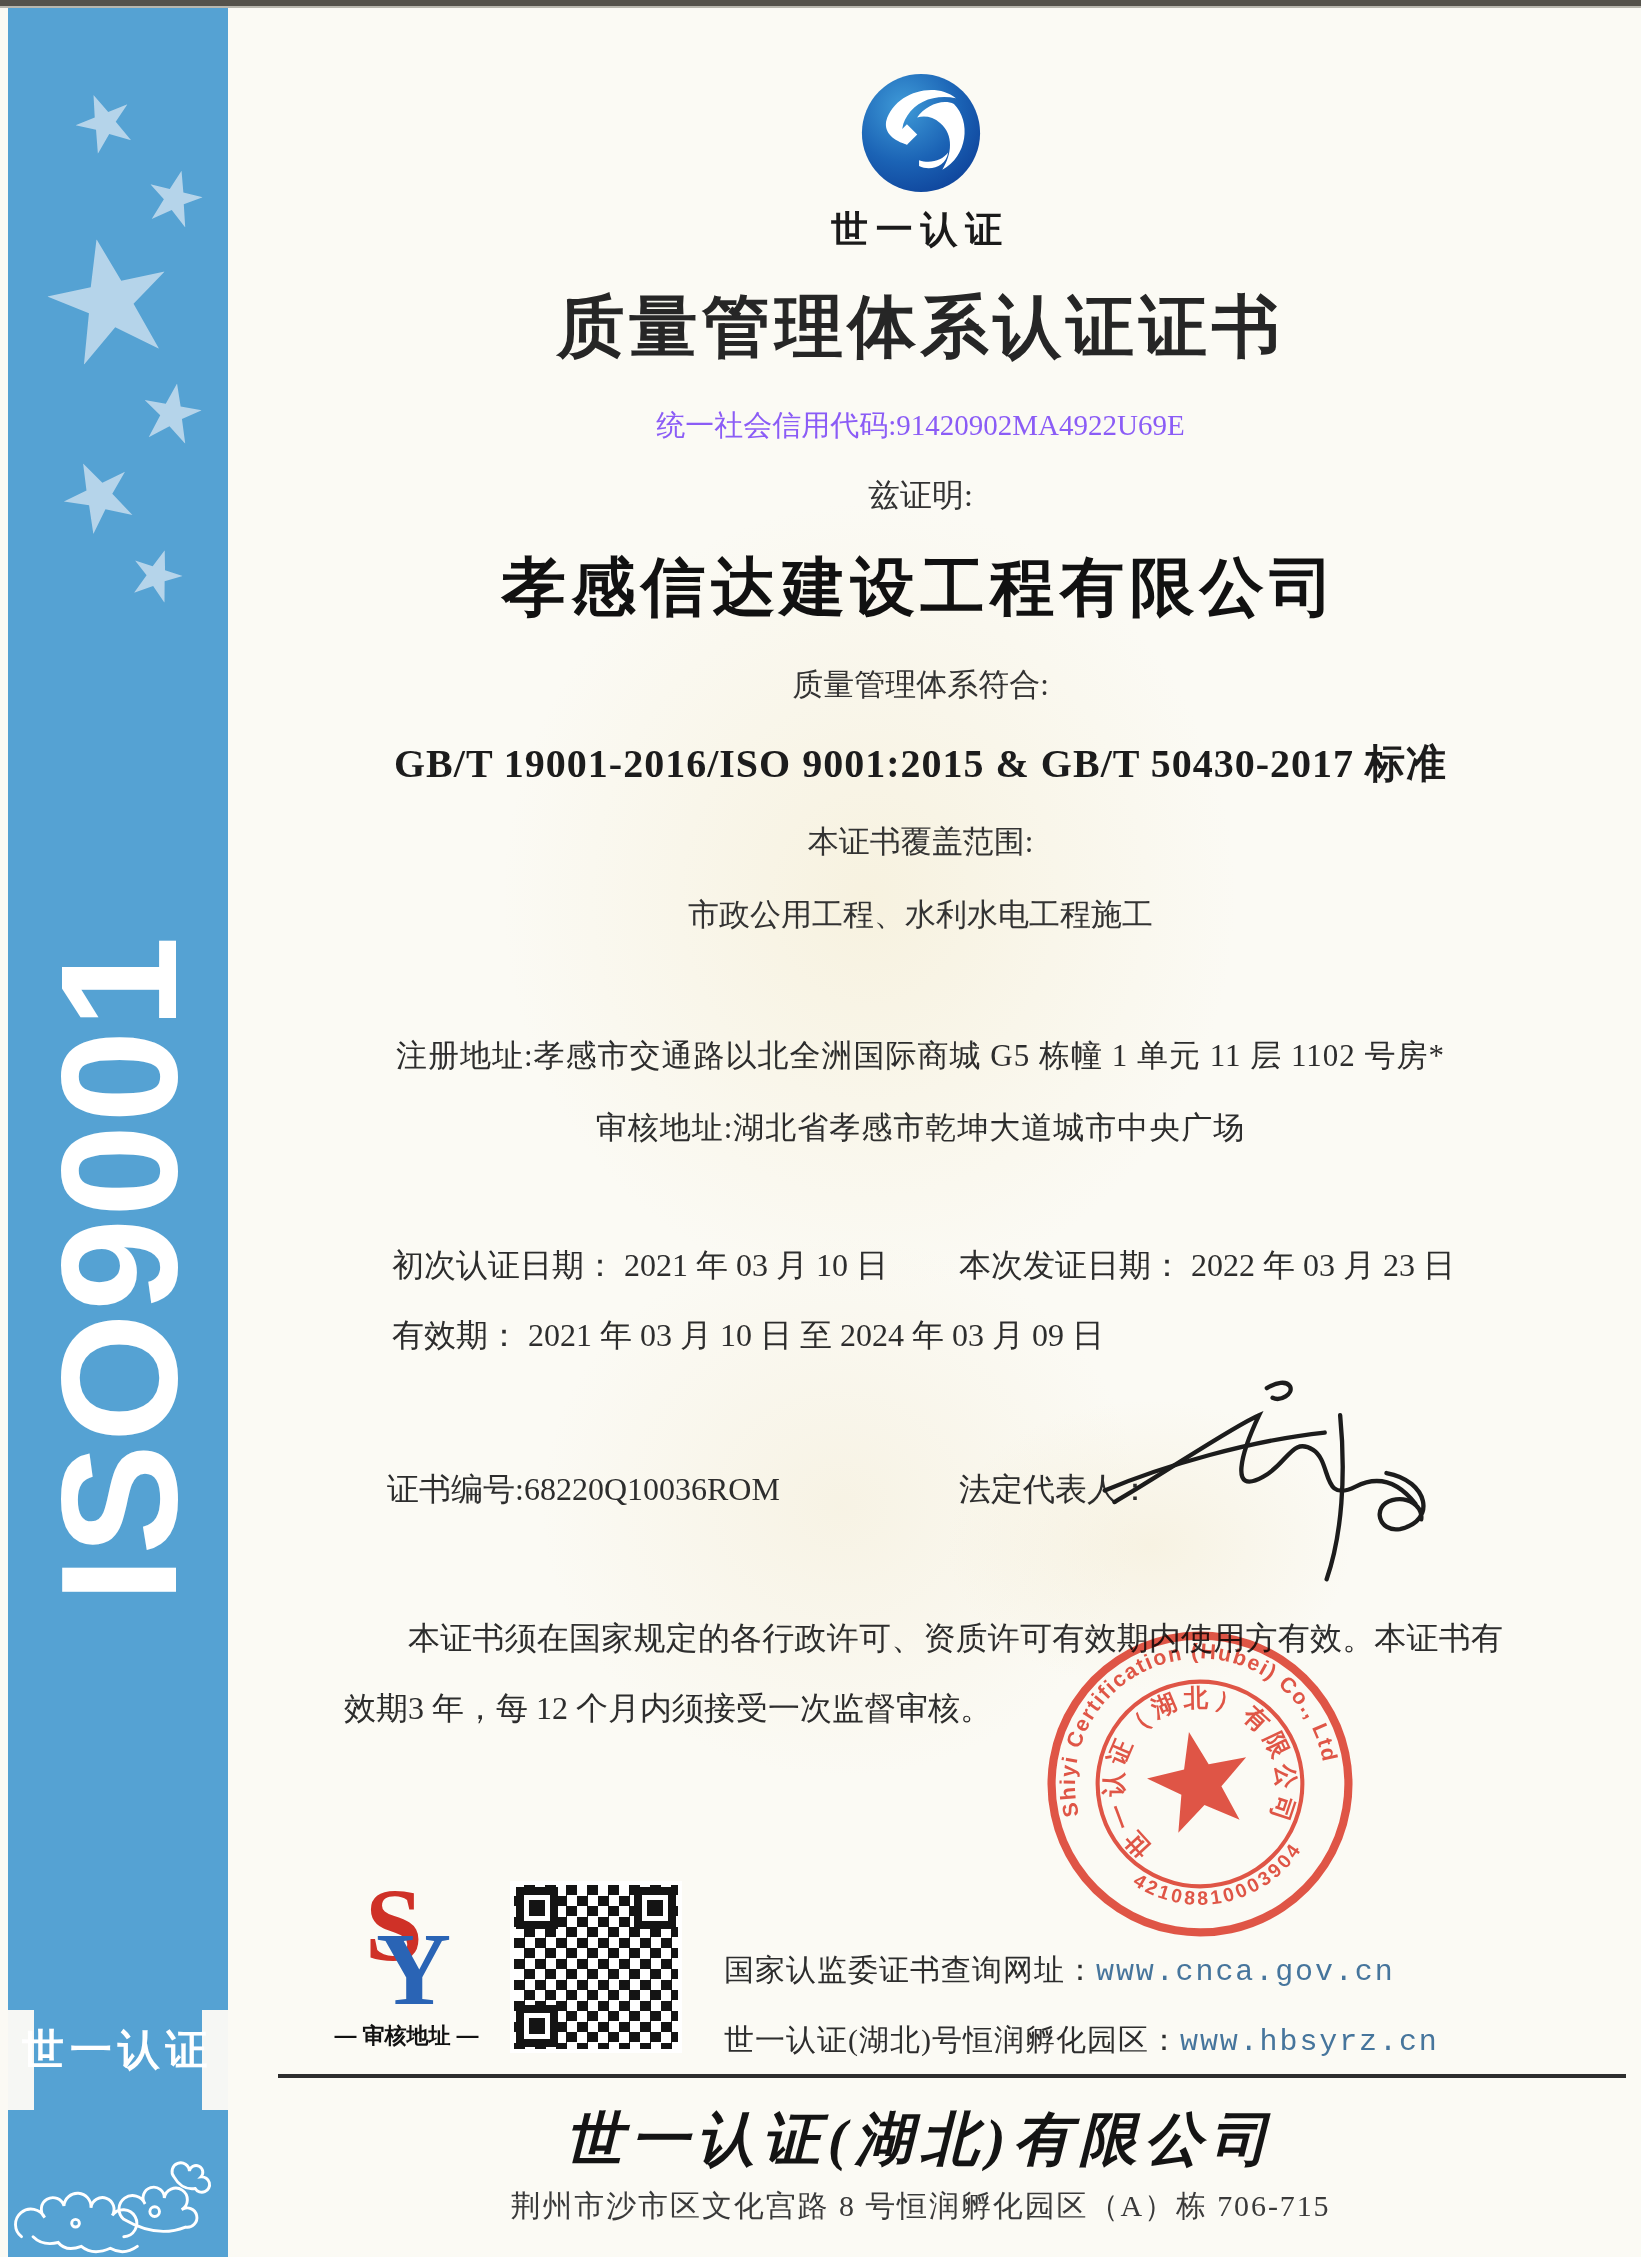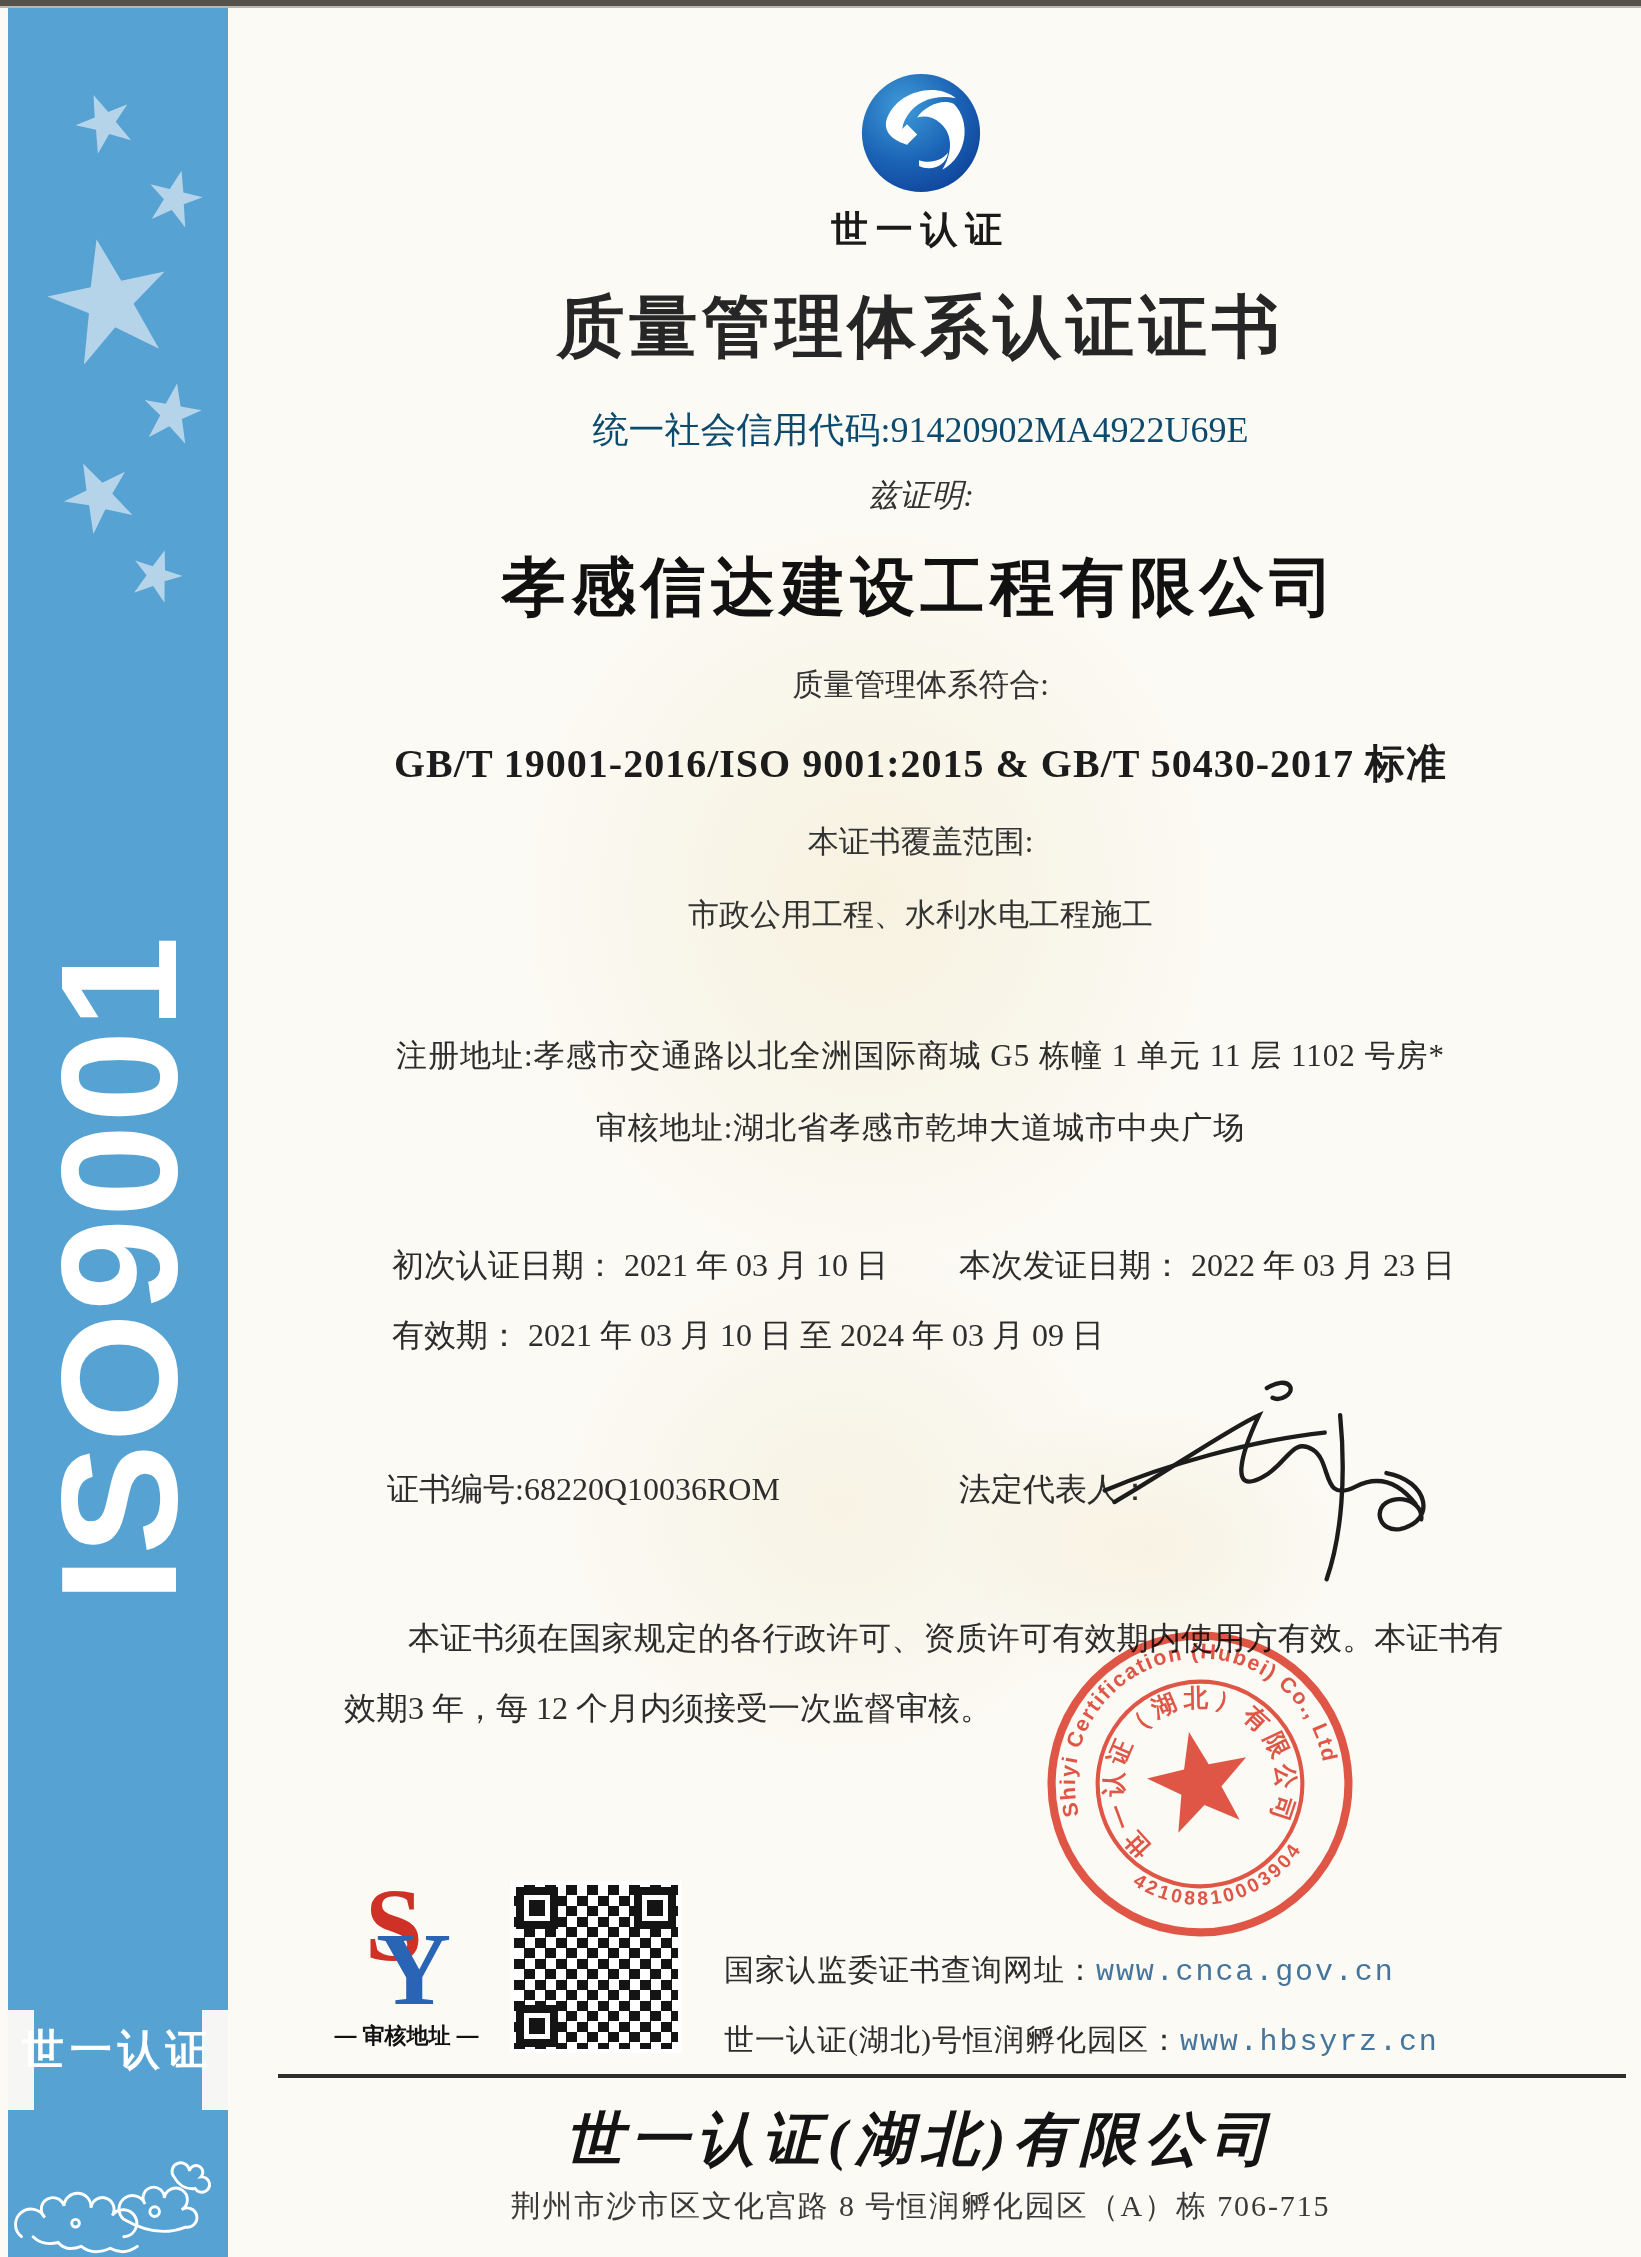--- a/index.html
+++ b/index.html
@@ -27,22 +27,22 @@
   .side-brand{
     position:absolute;left:0;top:2014px;width:220px;text-align:center;
     font-family:"Liberation Sans","DejaVu Sans",sans-serif;
     font-weight:bold;font-size:42px;color:#ffffff;letter-spacing:5.8px;
   }
   
   .content{position:absolute;left:228px;top:0;width:1385px;height:2257px;}
   .cline{position:absolute;left:0;width:100%;text-align:center;}
   .hei{font-family:"Liberation Sans","DejaVu Sans",sans-serif;font-weight:bold;}
   .doc-title{font-size:68px;letter-spacing:4.8px;color:#262626;}
-  .credit{font-size:36px;color:#0c4a6e;}
-  .certify{font-size:32px;color:#333;font-style:italic;}
+  .credit{font-size:29px;color:#8b5cf6;}
+  .certify{font-size:32px;color:#333;}
   .company{font-size:64px;letter-spacing:5.8px;color:#111;}
   .small-label{font-size:31px;color:#333;}
   .standard{font-size:40px;font-weight:bold;color:#1c1c1c;letter-spacing:1px;}
   .addr{font-size:31px;color:#2d2d2d;letter-spacing:1px;}
   .row-text{font-size:32px;color:#2d2d2d;}
   .note{
     position:absolute;left:116px;top:1603px;width:1159px;
     font-size:32px;line-height:70px;color:#2d2d2d;text-align:justify;text-indent:2em;
   }
   

